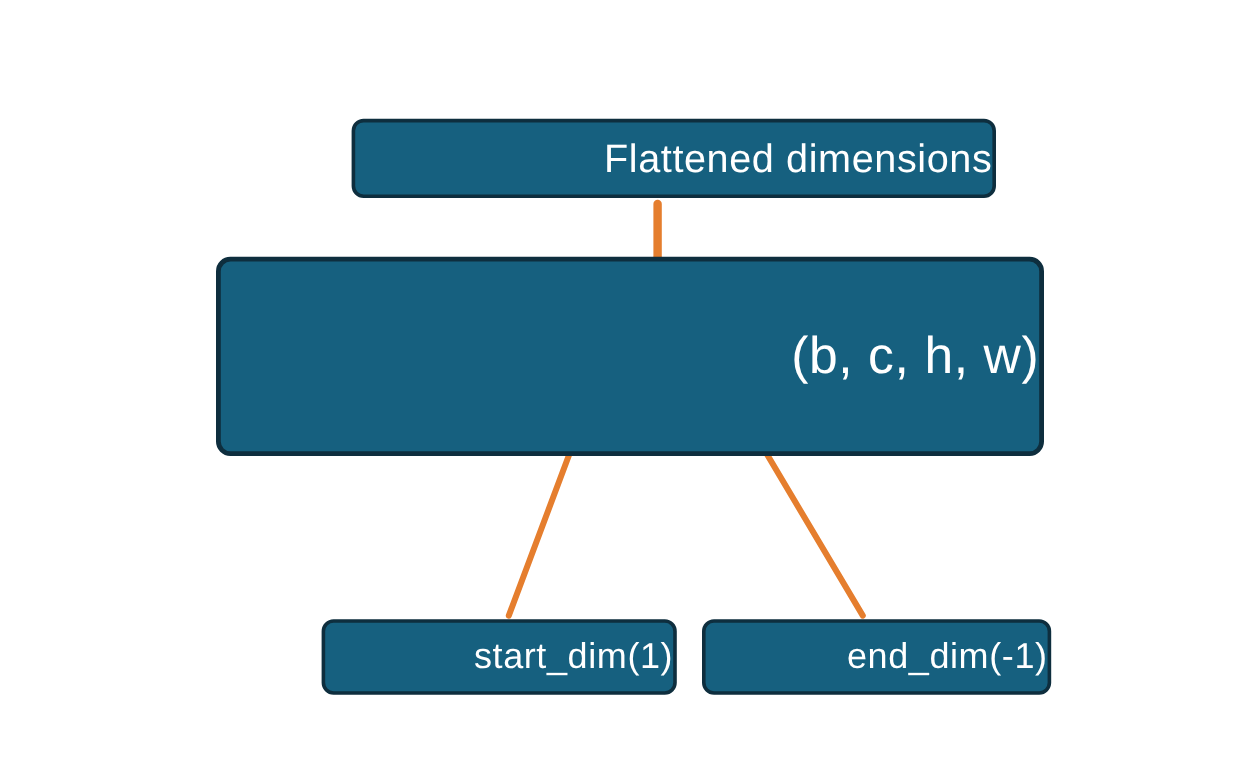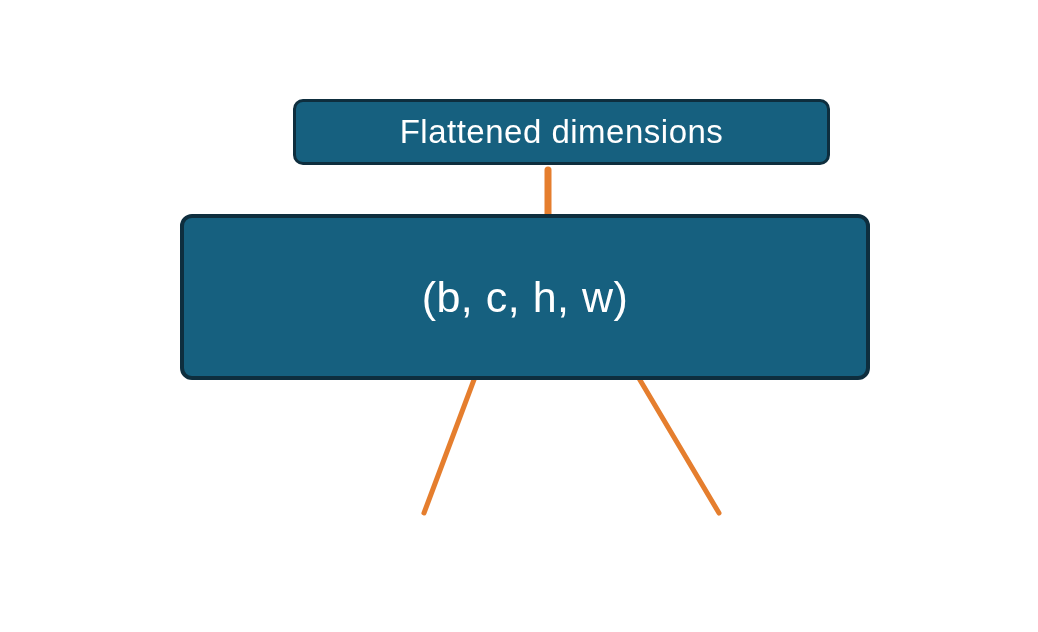--- a/index.html
+++ b/index.html
@@ -22,21 +22,21 @@
     overflow:hidden;
   }
   .node{
     position:absolute;
     background:var(--box_fill);
     border:3px solid var(--box_border);
     border-radius:10px;
     color:var(--text);
     display:flex;
     align-items:center;
-    justify-content:center;
+    justify-content:flex-end;
     box-sizing:border-box;
     text-align:center;
     letter-spacing:0.5px;
   }
   .node.top{
     left:293px; top:99px; width:537px; height:66px;
     font-size:33px;
   }
   .node.main{
     left:180px; top:214px; width:690px; height:166px;
@@ -81,15 +81,21 @@
   </svg>
 
   <div class="node top">
     <span>Flattened dimensions</span>
   </div>
 
   <div class="node main">
     <span>(b, c, h, w)</span>
   </div>
 
+  <div class="node small start">
+    <span>start_dim(1)</span>
+  </div>
 
+  <div class="node small end">
+    <span>end_dim(-1)</span>
+  </div>
 
 </div>
 
 </body></html>

